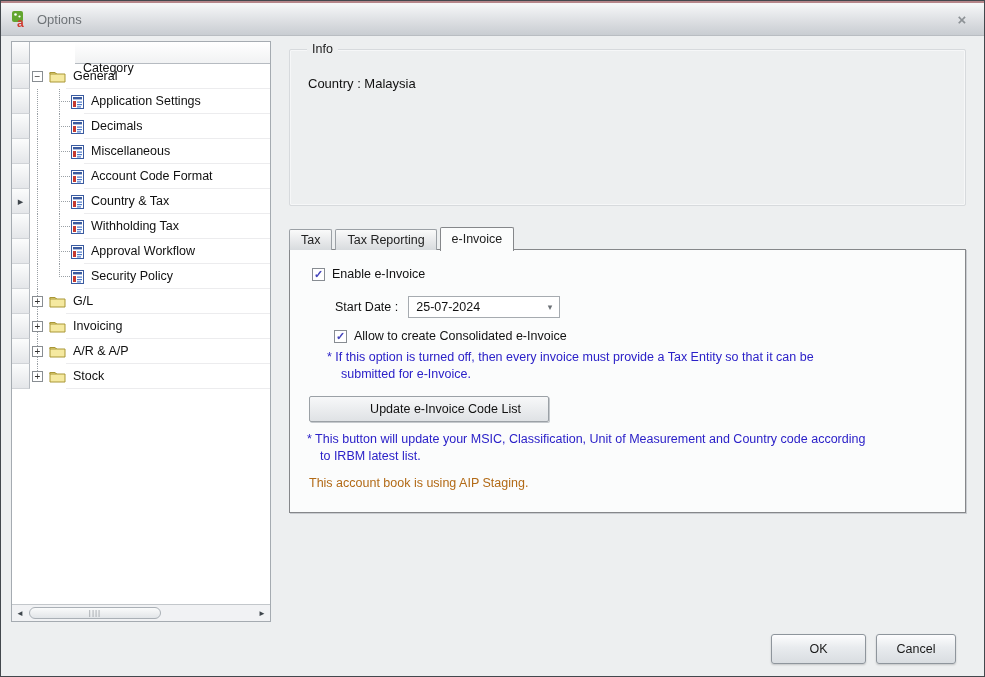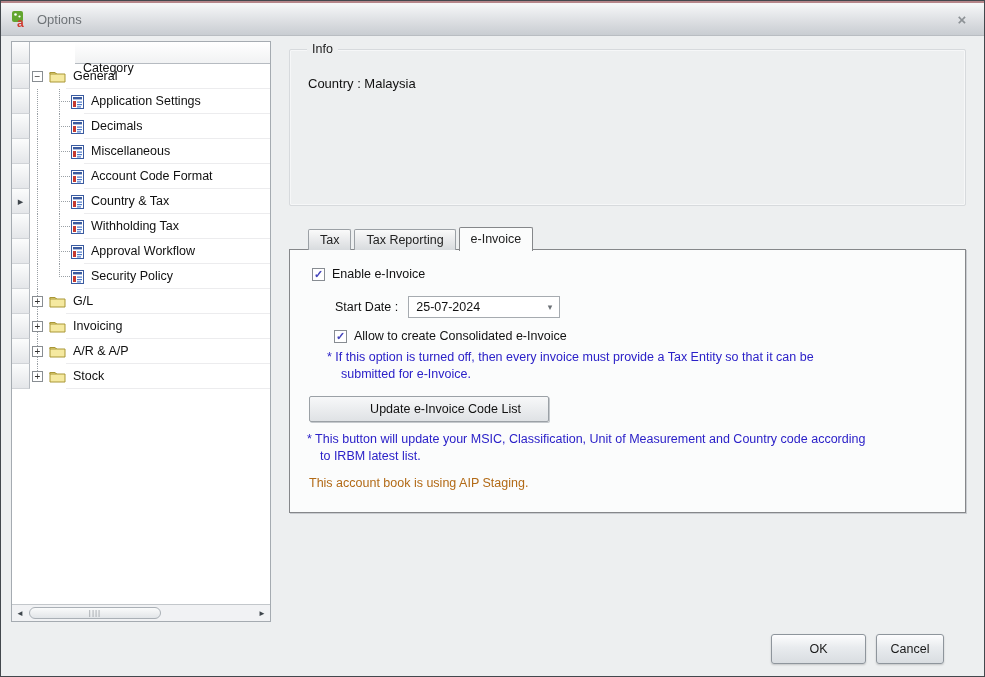--- a/index.html
+++ b/index.html
@@ -53,21 +53,21 @@
 
   
   .info-group { position:absolute; left:288px; top:48px; width:677px; height:157px;
                 border:1px solid #d7dadd; border-radius:2px; box-shadow:inset 0 0 0 1px #f6f7f8; }
   .info-legend { position:absolute; top:-8px; left:17px; background:#edeff0; padding:0 5px;
                  font-size:12.5px; color:#1c1c1c; }
   .info-line { position:absolute; left:18px; font-size:13px; color:#111; }
   .info-line.l1 { top:26px; } .info-line.l2 { top:56px; }
 
   
-  .tab-strip { position:absolute; left:307px; top:225px; height:24px; display:flex;
+  .tab-strip { position:absolute; left:288px; top:225px; height:24px; display:flex;
                align-items:flex-end; z-index:3;justify-content:space-between; }
   .tab { height:21px; line-height:20px; padding:0 11px; font-size:12.5px; color:#222;
          background:linear-gradient(#fafafa,#d8dbde); border:1px solid #9ba0a5; border-bottom:none;
          border-radius:2px 2px 0 0; margin-right:3px; cursor:default; }
   .tab.active { height:24px; line-height:22px; background:#fbfcfc; border:1px solid #85878a;
                 border-bottom:none; margin-bottom:-1px; z-index:4; position:relative; }
 
   .tab-panel { position:absolute; left:288px; top:248px; width:677px; height:264px;
                background:#fbfcfc; border:1px solid #85878a; box-shadow:1px 1px 0 #c9ccd0; }
 
@@ -95,21 +95,21 @@
                 border:1px solid #9ba1a6; border-radius:2px; font-size:12.5px; color:#111;
                 background:linear-gradient(#f7f8f9,#dfe2e5); box-shadow:1px 1px 0 #c5c9cd;
                 font-family:"Liberation Sans", sans-serif;padding-left:33px; }
 
   
   .footer-btn { position:absolute; top:633px; height:30px; border:1px solid #8e959c;
                 border-radius:3px; background:linear-gradient(#fdfdfe,#e8ebee 45%,#d9dde1);
                 box-shadow:0 1px 2px rgba(0,0,0,.18); font-size:12.5px; color:#1a1a1a;
                 font-family:"Liberation Sans", sans-serif; }
   .btn-ok { left:770px; width:95px; }
-  .btn-cancel { left:875px; width:68px; }
+  .btn-cancel { left:875px; width:80px; }
 </style>
 </head>
 <body>
 
 <div class="window">
   <div class="top-accent"></div>
 
   <div class="titlebar">
     <svg class="app-icon" viewBox="0 0 18 18">
       <rect x="1" y="1" width="11" height="11" rx="2" fill="#62a52e"></rect>

